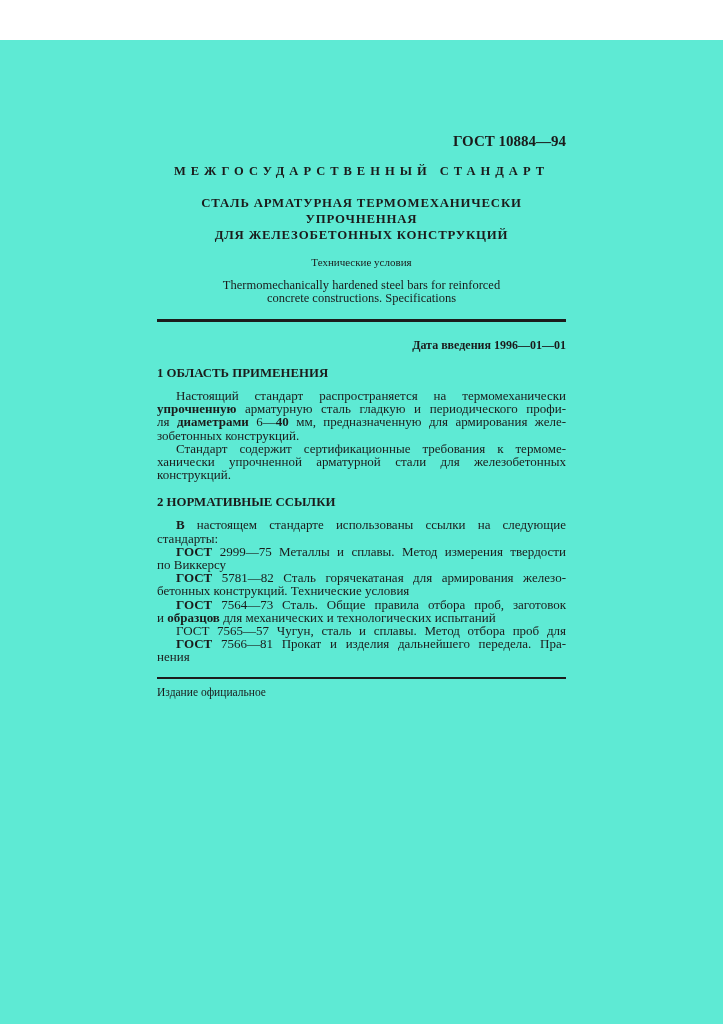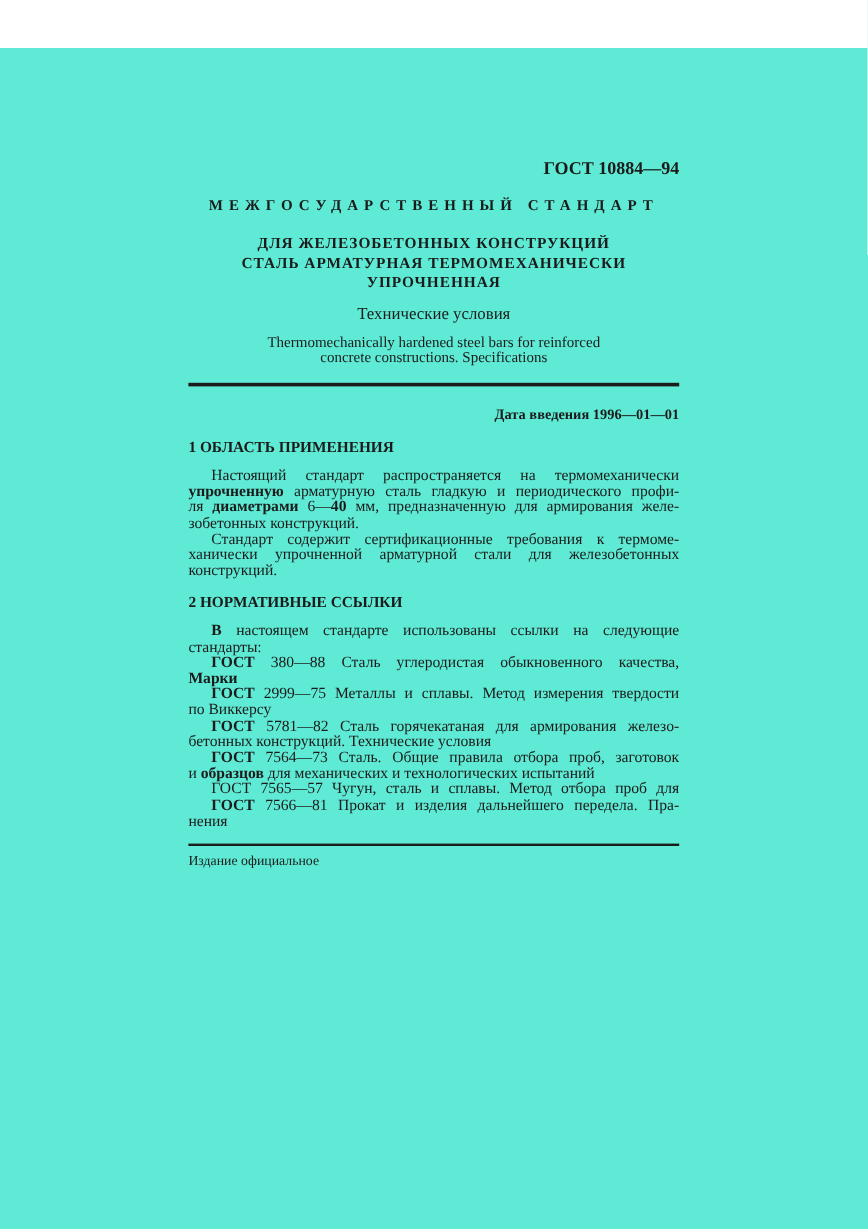--- a/index.html
+++ b/index.html
@@ -41,21 +41,21 @@
   .doc-title {
     text-align: center;
     font-weight: bold;
     font-size: 12.8px;
     letter-spacing: 0.8px;
     margin-top: 17px;
     line-height: 16px;
   }
   .subtitle-ru {
     text-align: center;
-    font-size: 14px;
+    font-size: 11px;
     margin-top: 13px;
     line-height: 13px;
   }
   .subtitle-en {
     text-align: center;
     font-size: 12.5px;
     margin-top: 10px;
     line-height: 13px;
   }
   .rule {
@@ -106,22 +106,22 @@
 <body>
 
 <div class="page">
   <div class="content">
 
     <div class="doc-number">ГОСТ 10884—94</div>
 
     <div class="std-type">МЕЖГОСУДАРСТВЕННЫЙ СТАНДАРТ</div>
 
     <div class="doc-title">
+      <div>СТАЛЬ АРМАТУРНАЯ ТЕРМОМЕХАНИЧЕСКИ УПРОЧНЕННАЯ</div>
       <div>ДЛЯ ЖЕЛЕЗОБЕТОННЫХ КОНСТРУКЦИЙ</div>
-      <div>СТАЛЬ АРМАТУРНАЯ ТЕРМОМЕХАНИЧЕСКИ УПРОЧНЕННАЯ</div>
     </div>
 
     <div class="subtitle-ru">Технические условия</div>
 
     <div class="subtitle-en">
       <div>Thermomechanically hardened steel bars for reinforced</div>
       <div>concrete constructions. Specifications</div>
     </div>
 
     <div class="rule"></div>
@@ -140,24 +140,20 @@
           <div class="ln ind just"><span>Стандарт содержит сертификационные требования к термоме-</span></div>
           <div class="ln just"><span>ханически упрочненной арматурной стали для железобетонных</span></div>
           <div class="ln last"><span>конструкций.</span></div>
         </div>
         <div class="sec-heading">2 НОРМАТИВНЫЕ ССЫЛКИ</div>
         <div class="para">
           <div class="ln ind just"><b>В</b><span> настоящем стандарте использованы ссылки на следующие</span></div>
           <div class="ln last"><span>стандарты:</span></div>
         </div>
         <div class="para">
-          <div class="ln ind just"><b>ГОСТ</b><span> 380—88 Сталь углеродистая обыкновенного качества,</span></div>
-          <div class="ln last"><b>Марки</b></div>
-        </div>
-        <div class="para">
           <div class="ln ind just"><b>ГОСТ</b><span> 2999—75 Металлы и сплавы. Метод измерения твердости</span></div>
           <div class="ln last"><span>по Виккерсу</span></div>
         </div>
         <div class="para">
           <div class="ln ind just"><b>ГОСТ</b><span> 5781—82 Сталь горячекатаная для армирования железо-</span></div>
           <div class="ln last"><span>бетонных конструкций. Технические условия</span></div>
         </div>
         <div class="para">
           <div class="ln ind just"><b>ГОСТ</b><span> 7564—73 Сталь. Общие правила отбора проб, заготовок</span></div>
           <div class="ln last"><span>и </span><b>образцов</b><span> для механических и технологических испытаний</span></div>

